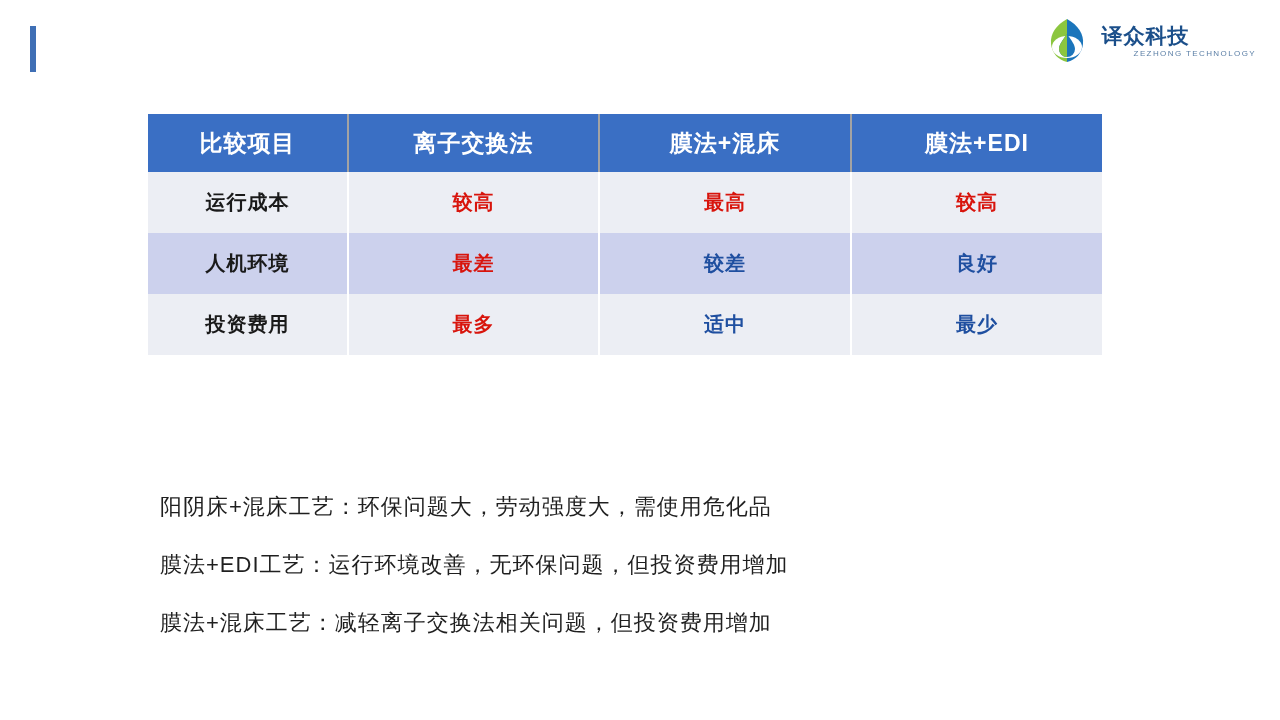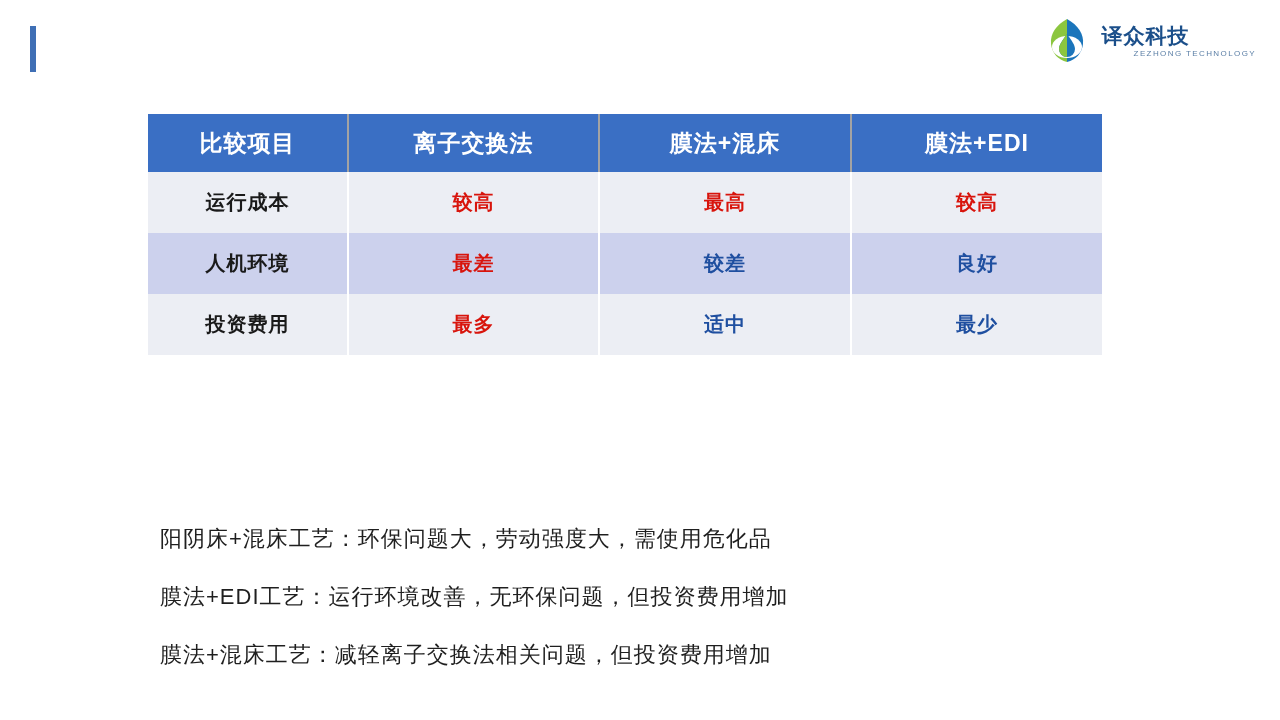--- a/index.html
+++ b/index.html
@@ -111,21 +111,20 @@
   td.label { color: #1a1a1a; font-weight: bold; }
   .v-blue { color: #1f4fa0; }
   .v-red  { color: #d8140c; }
 
   
   .notes {
     position: absolute;
     left: 160px;
     top: 492px;
     width: 1000px;
-    margin-top: 32px;
   }
   .note-line {
     font-size: 22px;
     color: #1f1f1f;
     letter-spacing: 1px;
     margin-bottom: 28px;
     white-space: nowrap;
   }
 </style>
 </head>

